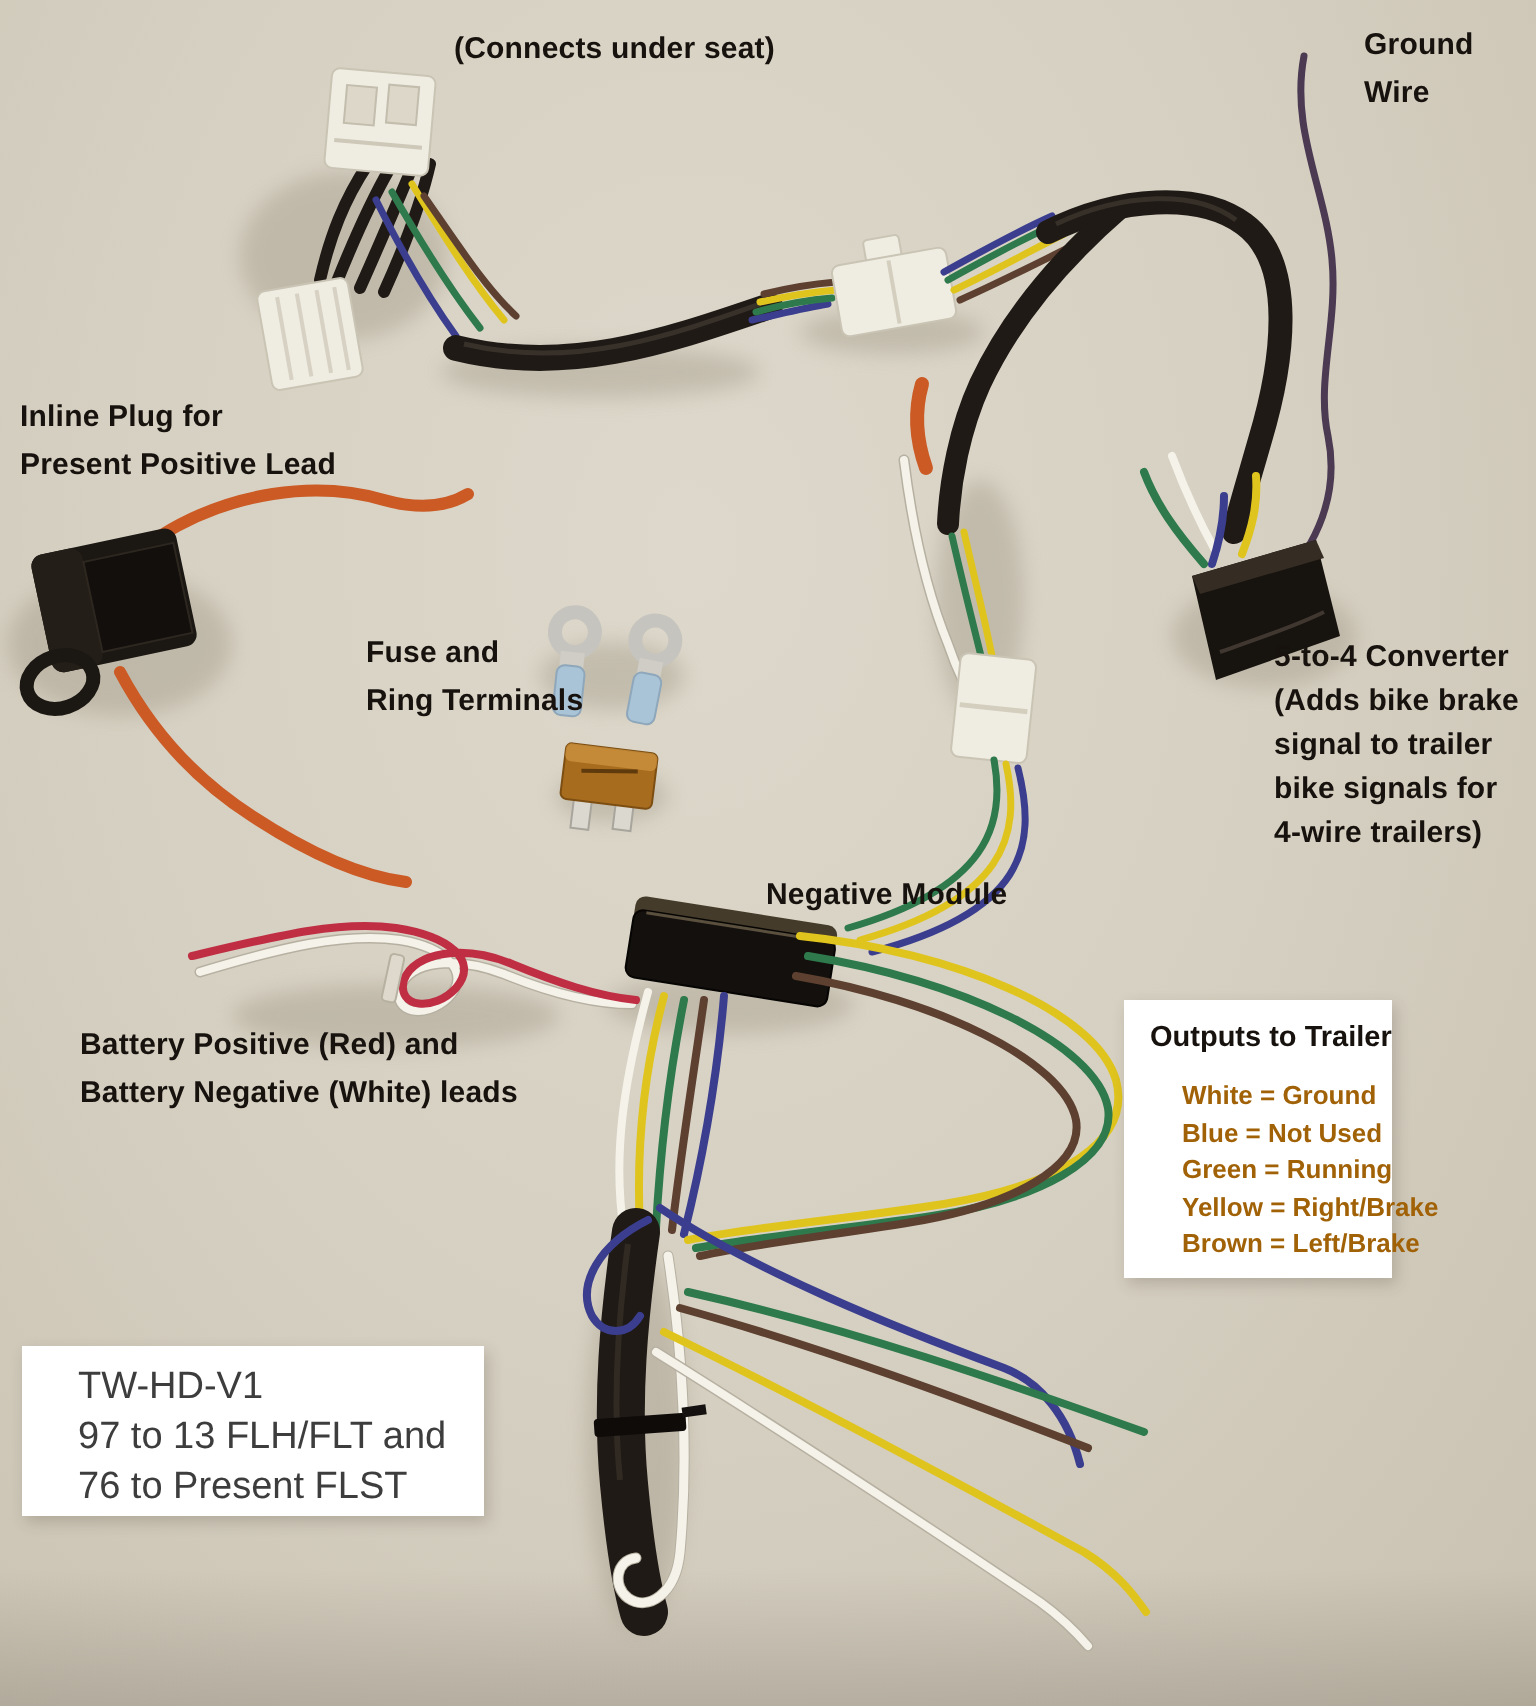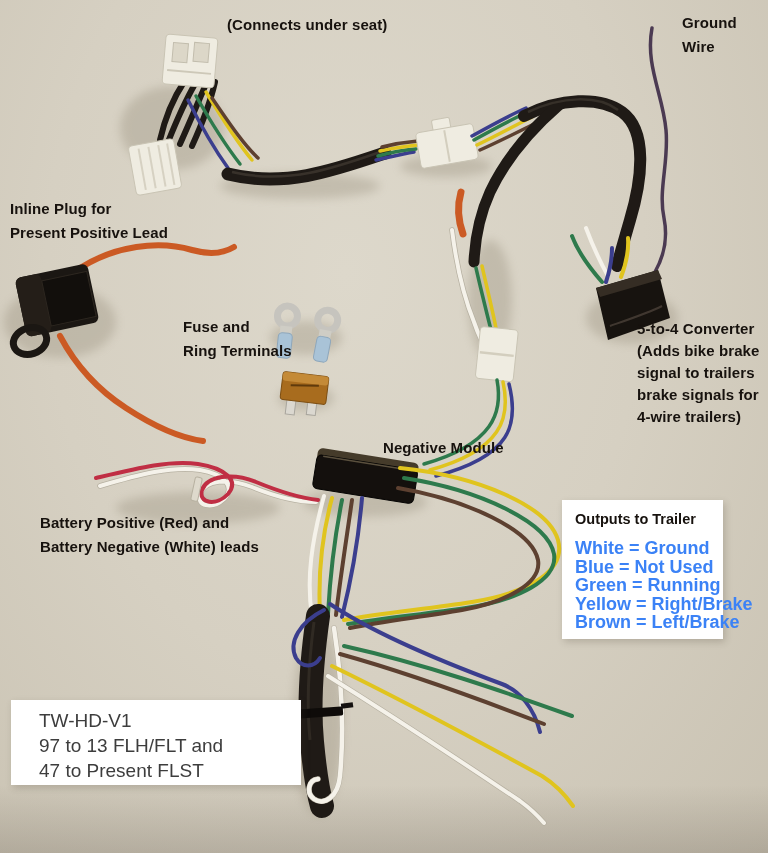--- a/index.html
+++ b/index.html
@@ -10,24 +10,24 @@
       linear-gradient(to bottom, rgba(0,0,0,0) 92%, rgba(60,50,40,.18) 100%),
       radial-gradient(ellipse at 45% 32%, #ddd8cb 0%, #d6d0c2 50%, #c9c2b2 100%);
   }
   svg.art{position:absolute;left:0;top:0;}
   .label{
     position:absolute;color:#17120e;font-weight:700;font-size:15px;line-height:24px;
     white-space:nowrap;letter-spacing:.1px;
   }
   .label.tight{line-height:22px;}
   .whitebox{position:absolute;background:var(--box-bg,#fff);box-shadow:2px 3px 7px rgba(70,60,45,.22);}
-  .outputs{left:562px;top:500px;width:161px;height:139px;padding:10px 0 0 13px;box-sizing:border-box;}
+  .outputs{left:562px;top:500px;width:134px;height:139px;padding:10px 0 0 13px;box-sizing:border-box;}
   .outputs .title{font-weight:700;font-size:14.5px;line-height:18px;color:#17120e;margin-bottom:11px;white-space:nowrap;}
-  .outputs .line{font-weight:700;font-size:18px;line-height:18.6px;color:#3b82f6;white-space:nowrap;}
-  .product{left:11px;top:700px;width:290px;height:85px;padding:8px 0 0 28px;box-sizing:border-box;}
+  .outputs .line{font-weight:700;font-size:13px;line-height:18.6px;color:#a16207;white-space:nowrap;margin-left:16px;}
+  .product{left:11px;top:673px;width:231px;height:85px;padding:8px 0 0 28px;box-sizing:border-box;}
   .product .pline{font-weight:400;font-size:19px;line-height:25px;color:#3d3d3d;white-space:nowrap;font-family:"Liberation Sans",sans-serif;}
 </style>
 </head>
 <body>
 
 <div class="photo">
 
   <svg class="art" width="768" height="853" viewBox="0 0 768 853">
     <defs>
       <filter id="soft" x="-60%" y="-60%" width="220%" height="220%">
@@ -228,22 +228,22 @@
   </div>
 
   <div class="label" style="left:183px;top:315px;">
     <div>Fuse and</div>
     <div>Ring Terminals</div>
   </div>
 
   <div class="label tight" style="left:637px;top:318px;">
     <div>5-to-4 Converter</div>
     <div>(Adds bike brake</div>
-    <div>signal to trailers</div>
-    <div>brake signals for</div>
+    <div>signal to trailer</div>
+    <div>bike signals for</div>
     <div>4-wire trailers)</div>
   </div>
 
   <div class="label" style="left:383px;top:436px;">
     <div>Negative Module</div>
   </div>
 
   <div class="label" style="left:40px;top:511px;">
     <div>Battery Positive (Red) and</div>
     <div>Battery Negative (White) leads</div>
@@ -254,16 +254,16 @@
     <div class="line">White = Ground</div>
     <div class="line">Blue = Not Used</div>
     <div class="line">Green = Running</div>
     <div class="line">Yellow = Right/Brake</div>
     <div class="line">Brown = Left/Brake</div>
   </div>
 
   <div class="whitebox product">
     <div class="pline">TW-HD-V1</div>
     <div class="pline">97 to 13 FLH/FLT and</div>
-    <div class="pline">47 to Present FLST</div>
+    <div class="pline">76 to Present FLST</div>
   </div>
 
 </div>
 
 </body></html>

